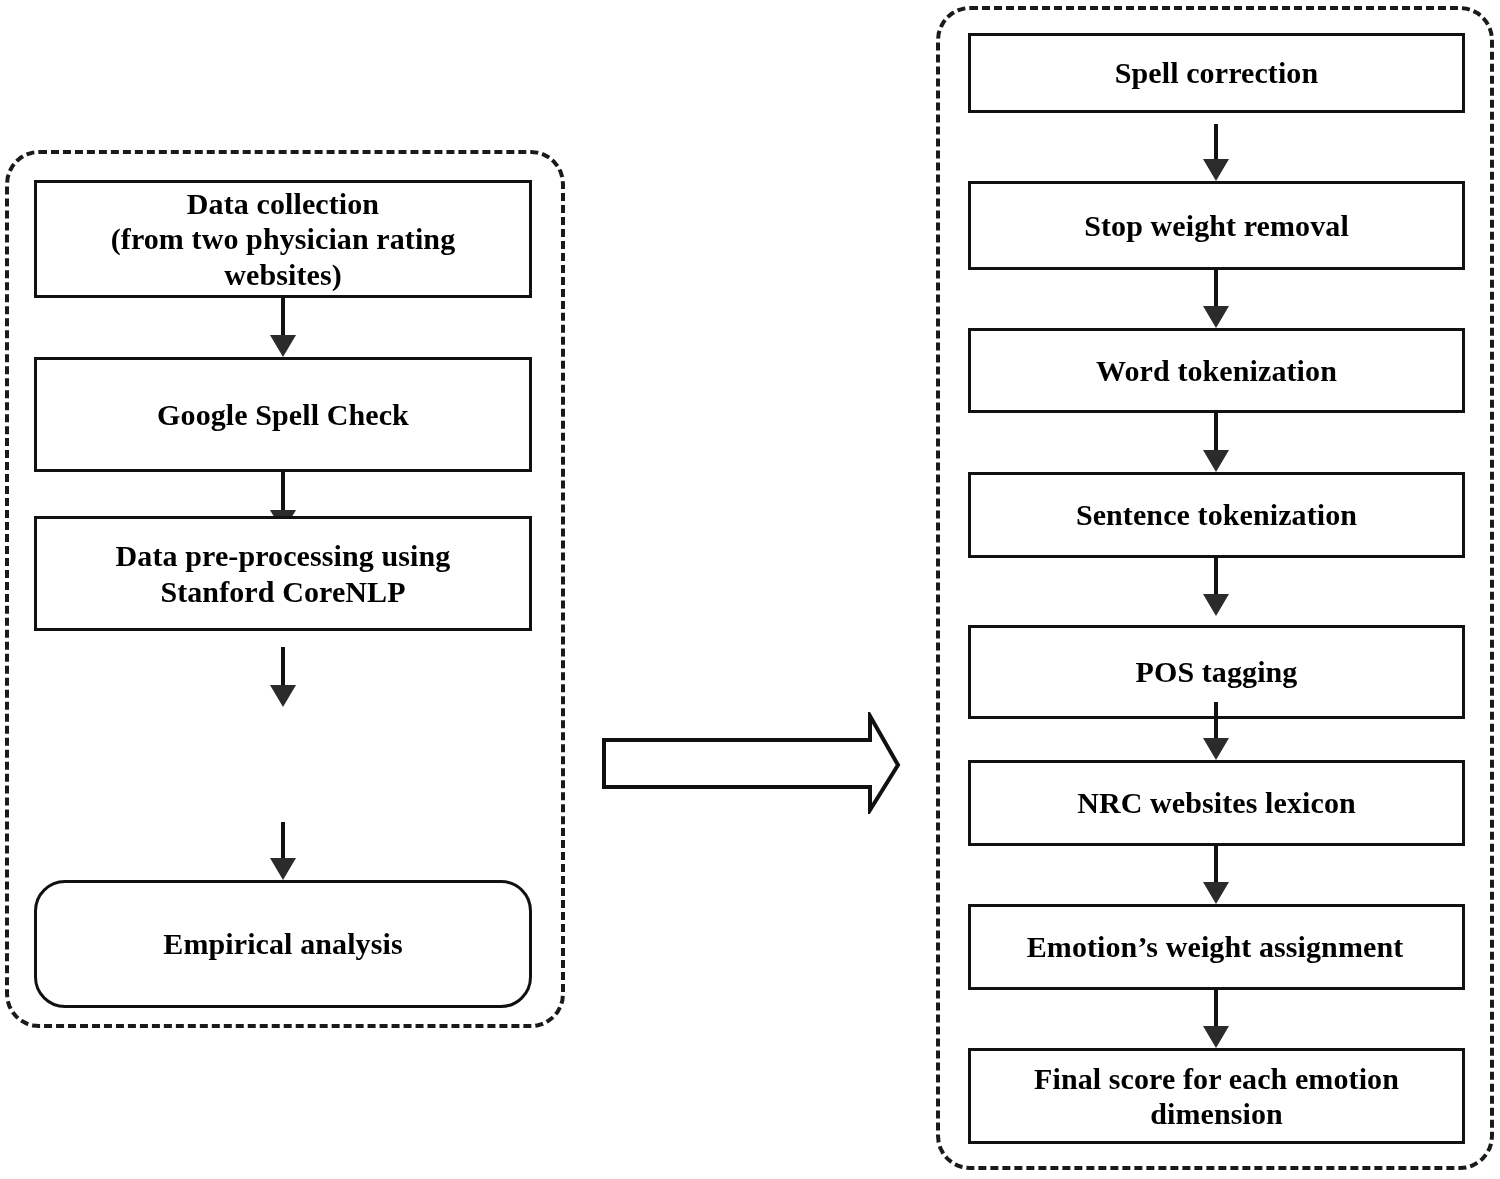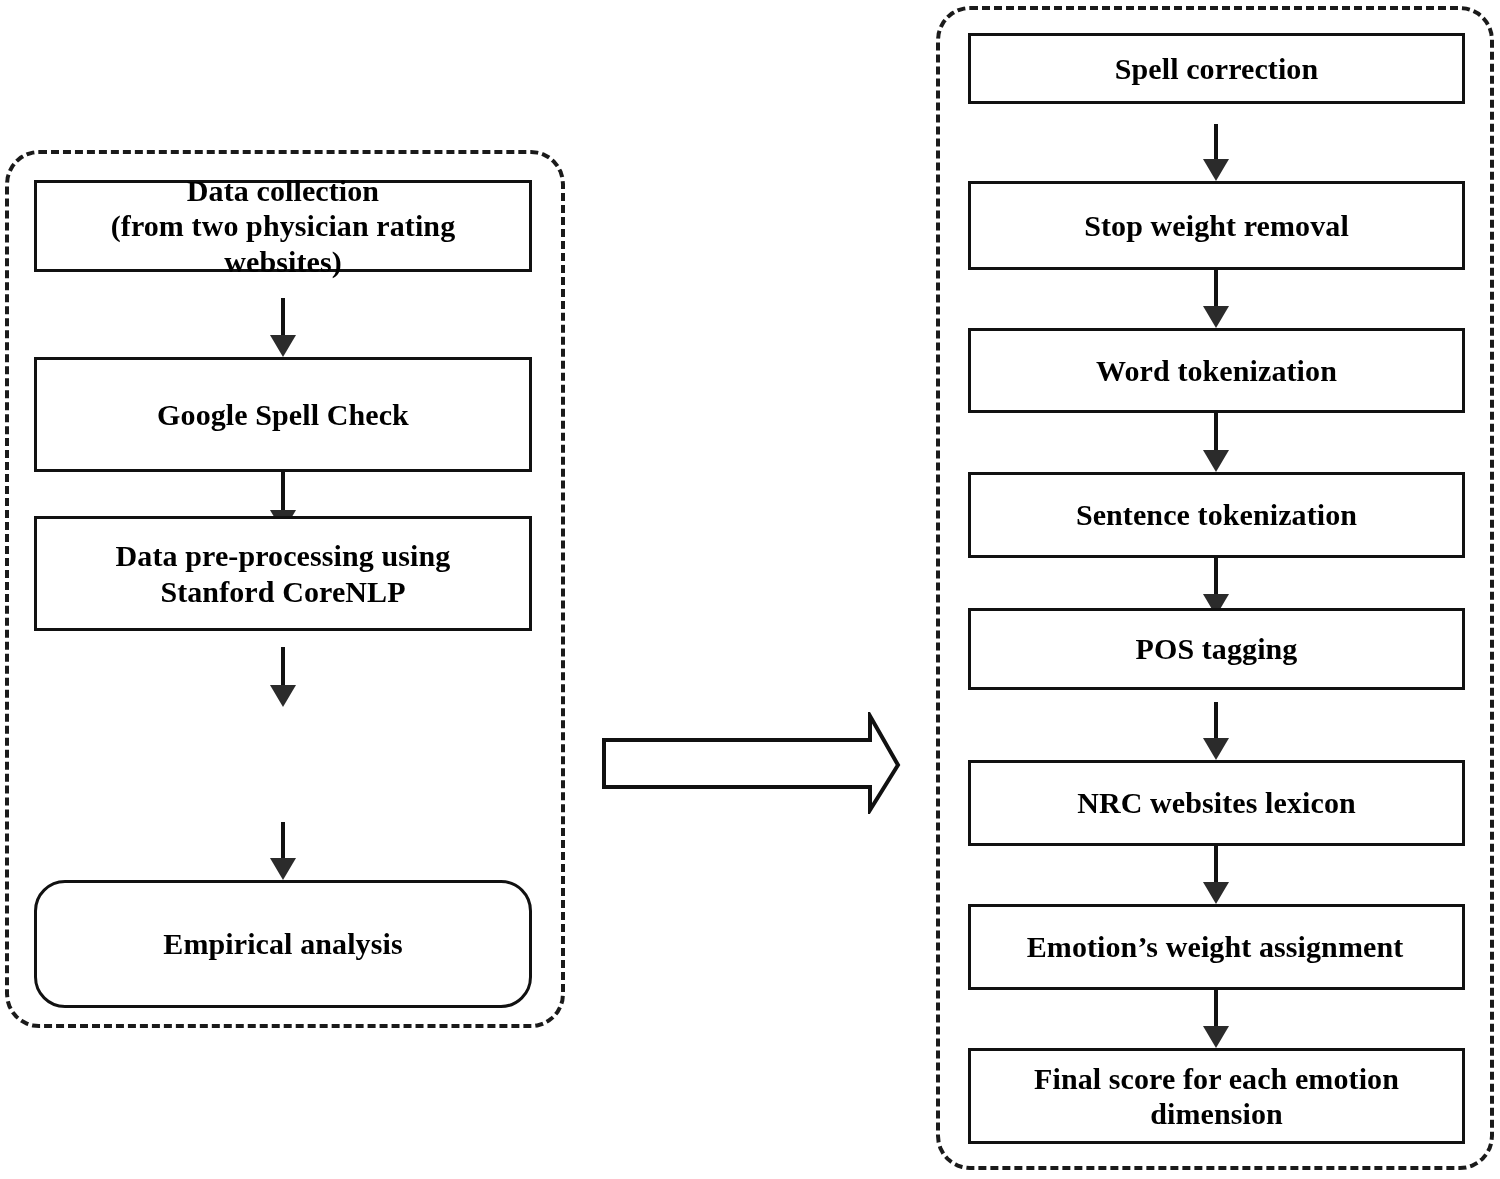--- a/index.html
+++ b/index.html
@@ -83,21 +83,21 @@
     height: 102px;
   }
 </style>
 </head>
 <body>
 
 <div id="canvas">
 
   <div class="panel" id="panel-left"></div>
 
-  <div class="box box-left" id="lbox0" style="top:180px;height:92px;">
+  <div class="box box-left" id="lbox0" style="top:180px;height:118px;">
     <span class="label">Data collection<br>(from two physician rating<br>websites)</span>
   </div>
 
   <div class="connector" style="left:283px;top:298px;height:59px;">
     <div class="stem" style="height:37px;"></div>
     <div class="head" style="top:37px;"></div>
   </div>
 
   <div class="box box-left" id="lbox1" style="top:357px;height:115px;">
     <span class="label">Google Spell Check</span>
@@ -128,21 +128,21 @@
   </div>
 
   <div id="block-arrow">
     <svg width="302" height="102" viewBox="0 0 302 102" xmlns="http://www.w3.org/2000/svg">
       <polygon points="4,28 270,28 270,4 298,53 270,98 270,75 4,75" fill="#ffffff" stroke="#111111" stroke-width="4" stroke-linejoin="miter"></polygon>
     </svg>
   </div>
 
   <div class="panel" id="panel-right"></div>
 
-  <div class="box box-right" id="rbox0" style="top:33px;height:71px;">
+  <div class="box box-right" id="rbox0" style="top:33px;height:80px;">
     <span class="label">Spell correction</span>
   </div>
 
   <div class="connector" style="left:1216px;top:124px;height:57px;">
     <div class="stem" style="height:35px;"></div>
     <div class="head" style="top:35px;"></div>
   </div>
 
   <div class="box box-right" id="rbox1" style="top:181px;height:89px;">
     <span class="label">Stop weight removal</span>
@@ -164,21 +164,21 @@
 
   <div class="box box-right" id="rbox3" style="top:472px;height:86px;">
     <span class="label">Sentence tokenization</span>
   </div>
 
   <div class="connector" style="left:1216px;top:558px;height:58px;">
     <div class="stem" style="height:36px;"></div>
     <div class="head" style="top:36px;"></div>
   </div>
 
-  <div class="box box-right" id="rbox4" style="top:608px;height:82px;">
+  <div class="box box-right" id="rbox4" style="top:625px;height:94px;">
     <span class="label">POS tagging</span>
   </div>
 
   <div class="connector" style="left:1216px;top:702px;height:58px;">
     <div class="stem" style="height:36px;"></div>
     <div class="head" style="top:36px;"></div>
   </div>
 
   <div class="box box-right" id="rbox5" style="top:760px;height:86px;">
     <span class="label">NRC websites lexicon</span>

